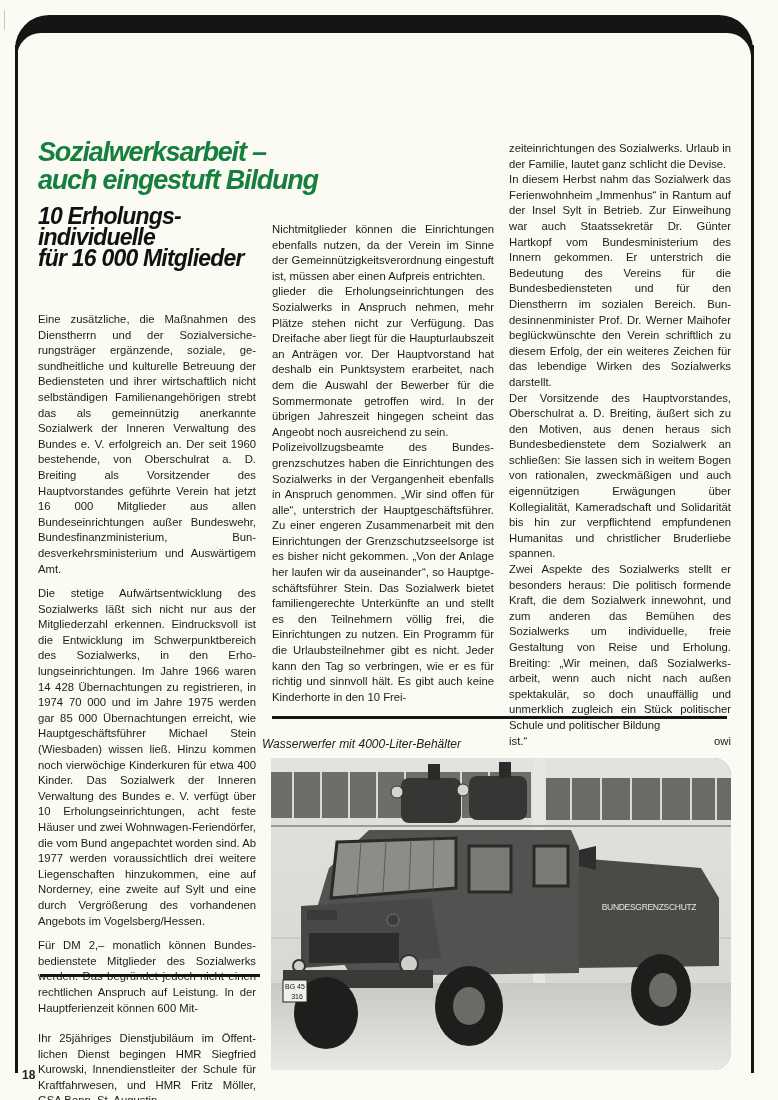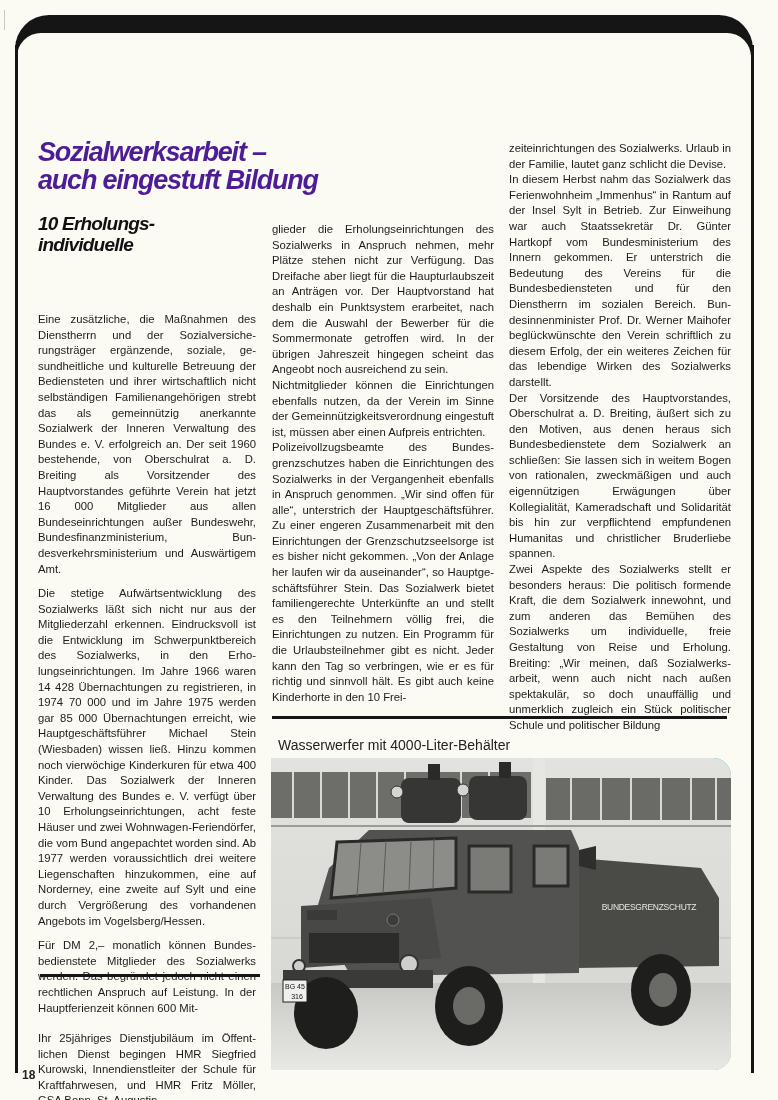--- a/index.html
+++ b/index.html
@@ -15,46 +15,46 @@
     background: #fbfaf3; border-radius: 24px 24px 0 0;
   }
   .frame-left { position: absolute; left: 15px; top: 45px; width: 3px; height: 1028px; background: #151515; }
   .frame-right { position: absolute; left: 751px; top: 45px; width: 3px; height: 1028px; background: #151515; }
 
   .edge-mark { position: absolute; left: 4px; top: 10px; width: 1px; height: 20px; background: #c8c8c0; }
 
   .title {
     position: absolute; left: 38px; top: 138px; width: 360px;
     font-family: "Liberation Sans", sans-serif; font-weight: 700; font-style: italic;
-    font-size: 27px; line-height: 28px; letter-spacing: -1.2px; color: #4c1d95;
+    font-size: 27px; line-height: 28px; letter-spacing: -1.2px; color: #15803d;
   }
   .subtitle {
-    position: absolute; left: 38px; top: 213px; width: 230px;
-    font-weight: 700; font-style: italic; font-size: 19px; line-height: 21px;
+    position: absolute; left: 38px; top: 206px; width: 230px;
+    font-weight: 700; font-style: italic; font-size: 23px; line-height: 21px;
     letter-spacing: -0.8px; color: #111;
   }
 
   .col {
     position: absolute; font-size: 11.3px; line-height: 15.6px; color: #1c1c1c;
     text-align: justify; hyphens: manual;
   }
   .col p { margin: 0; }
   .col p.gap { margin-top: 9px; }
   .col-1 { left: 38px; top: 312px; width: 218px; }
   .col-2 { left: 272px; top: 222px; width: 222px; }
   .col-3 { left: 509px; top: 141px; width: 222px; }
 
   .sign-row { display: flex; justify-content: space-between; }
 
   .rule { position: absolute; height: 3px; background: #151515; }
   .rule-left { left: 40px; top: 974px; width: 220px; }
   .rule-right { left: 272px; top: 716px; width: 455px; }
 
   .caption {
-    position: absolute; left: 278px; top: 737px; font-size: 14px; color: #222;
+    position: absolute; left: 262px; top: 737px; font-size: 12px; font-style: italic; color: #222;
   }
 
   .note { position: absolute; left: 38px; top: 1031px; width: 218px; font-size: 11.3px; line-height: 15.6px; text-align: justify; }
   .page-num { position: absolute; left: 22px; top: 1068px; font-size: 12px; font-weight: 700; color: #222; }
 
   .photo {
     position: absolute; left: 271px; top: 758px; width: 460px; height: 312px;
     border-radius: 0 18px 18px 0; overflow: hidden; background: #0ea5e9;
   }
   .photo svg { display: block; }
@@ -69,39 +69,44 @@
 <div class="frame-right"></div>
 
 <h1 class="title">
   <span>Sozialwerksarbeit –</span><br>
   <span>auch eingestuft Bildung</span>
 </h1>
 
 <h2 class="subtitle">
   <span>10 Erholungs-</span><br>
   <span>individuelle</span><br>
+  <span>für 16 000 Mitglieder</span>
 </h2>
 
 <div class="col col-1">
   <p>Eine zusätzliche, die Maßnahmen des Dienstherrn und der Sozialversiche­rungsträger ergänzende, soziale, ge­sundheitliche und kulturelle Betreuung der Bediensteten und ihrer wirtschaft­lich nicht selbständigen Familienange­hörigen strebt das als gemeinnützig an­erkannte Sozialwerk der Inneren Ver­waltung des Bundes e. V. erfolgreich an. Der seit 1960 bestehende, von Ober­schulrat a. D. Breiting als Vorsitzender des Hauptvorstandes geführte Verein hat jetzt 16 000 Mitglieder aus allen Bundeseinrichtungen außer Bundes­wehr, Bundesfinanzministerium, Bun­desverkehrsministerium und Auswärti­gem Amt.</p>
   <p class="gap">Die stetige Aufwärtsentwicklung des Sozialwerks läßt sich nicht nur aus der Mitgliederzahl erkennen. Eindrucksvoll ist die Entwicklung im Schwerpunktbe­reich des Sozialwerks, in den Erho­lungseinrichtungen. Im Jahre 1966 wa­ren 14 428 Übernachtungen zu registrie­ren, in 1974 70 000 und im Jahre 1975 werden gar 85 000 Übernachtungen er­reicht, wie Hauptgeschäftsführer Mi­chael Stein (Wiesbaden) wissen ließ. Hinzu kommen noch vierwöchige Kin­derkuren für etwa 400 Kinder. Das So­zialwerk der Inneren Verwaltung des Bundes e. V. verfügt über 10 Erholungs­einrichtungen, acht feste Häuser und zwei Wohnwagen-Feriendörfer, die vom Bund angepachtet worden sind. Ab 1977 werden voraussichtlich drei weitere Lie­genschaften hinzukommen, eine auf Norderney, eine zweite auf Sylt und eine durch Vergrößerung des vorhandenen Angebots im Vogelsberg/Hessen.</p>
   <p class="gap">Für DM 2,– monatlich können Bundes­bedienstete Mitglieder des Sozialwerks werden. Das begründet jedoch nicht ei­nen rechtlichen Anspruch auf Leistung. In der Hauptferienzeit können 600 Mit-</p>
 </div>
 
 <div class="col col-2">
+  <p>Nichtmitglieder können die Einrichtun­gen ebenfalls nutzen, da der Verein im Sinne der Gemeinnützigkeitsverord­nung eingestuft ist, müssen aber einen Aufpreis entrichten.</p>
   <p>glieder die Erholungseinrichtungen des Sozialwerks in Anspruch nehmen, mehr Plätze stehen nicht zur Verfügung. Das Dreifache aber liegt für die Hauptur­laubszeit an Anträgen vor. Der Haupt­vorstand hat deshalb ein Punktsystem erarbeitet, nach dem die Auswahl der Bewerber für die Sommermonate ge­troffen wird. In der übrigen Jahreszeit hingegen scheint das Angeobt noch ausreichend zu sein.</p>
-  <p>Nichtmitglieder können die Einrichtun­gen ebenfalls nutzen, da der Verein im Sinne der Gemeinnützigkeitsverord­nung eingestuft ist, müssen aber einen Aufpreis entrichten.</p>
   <p>Polizeivollzugsbeamte des Bundes­grenzschutzes haben die Einrichtungen des Sozialwerks in der Vergangenheit ebenfalls in Anspruch genommen. „Wir sind offen für alle“, unterstrich der Hauptgeschäftsführer. Zu einer engeren Zusammenarbeit mit den Einrichtungen der Grenzschutzseelsorge ist es bisher nicht gekommen. „Von der Anlage her laufen wir da auseinander“, so Hauptge­schäftsführer Stein. Das Sozialwerk bie­tet familiengerechte Unterkünfte an und stellt es den Teilnehmern völlig frei, die Einrichtungen zu nutzen. Ein Programm für die Urlaubsteilnehmer gibt es nicht. Jeder kann den Tag so verbringen, wie er es für richtig und sinnvoll hält. Es gibt auch keine Kinderhorte in den 10 Frei-</p>
 </div>
 
 <div class="col col-3">
   <p>zeiteinrichtungen des Sozialwerks. Ur­laub in der Familie, lautet ganz schlicht die Devise.</p>
   <p>In diesem Herbst nahm das Sozialwerk das Ferienwohnheim „Immenhus“ in Rantum auf der Insel Sylt in Betrieb. Zur Einweihung war auch Staatssekretär Dr. Günter Hartkopf vom Bundesministe­rium des Innern gekommen. Er unter­strich die Bedeutung des Vereins für die Bundesbediensteten und für den Dienstherrn im sozialen Bereich. Bun­desinnenminister Prof. Dr. Werner Mai­hofer beglückwünschte den Verein schriftlich zu diesem Erfolg, der ein wei­teres Zeichen für das lebendige Wirken des Sozialwerks darstellt.</p>
   <p>Der Vorsitzende des Hauptvorstandes, Oberschulrat a. D. Breiting, äußert sich zu den Motiven, aus denen heraus sich Bundesbedienstete dem Sozialwerk an schließen: Sie lassen sich in weitem Bo­gen von rationalen, zweckmäßigen und auch eigennützigen Erwägungen über Kollegialität, Kameradschaft und Soli­darität bis hin zur verpflichtend emp­fundenen Humanitas und christlicher Bruderliebe spannen.</p>
   <p>Zwei Aspekte des Sozialwerks stellt er besonders heraus: Die politisch for­mende Kraft, die dem Sozialwerk inne­wohnt, und zum anderen das Bemühen des Sozialwerks um individuelle, freie Gestaltung von Reise und Erholung. Breiting: „Wir meinen, daß Sozialwerks­arbeit, wenn auch nicht nach außen spektakulär, so doch unauffällig und unmerklich zugleich ein Stück politi­scher Schule und politischer Bildung</p>
+  <div class="sign-row">
+    <span>ist.“</span>
+    <span>owi</span>
+  </div>
 </div>
 
 <div class="rule rule-right"></div>
 <div class="caption">Wasserwerfer mit 4000-Liter-Behälter</div>
 
 <div class="photo">
   <svg width="460" height="312" viewBox="0 0 460 312">
     <defs>
       <linearGradient id="sky" x1="0" y1="0" x2="0" y2="1">
         <stop offset="0" stop-color="#e2e2de"></stop>

